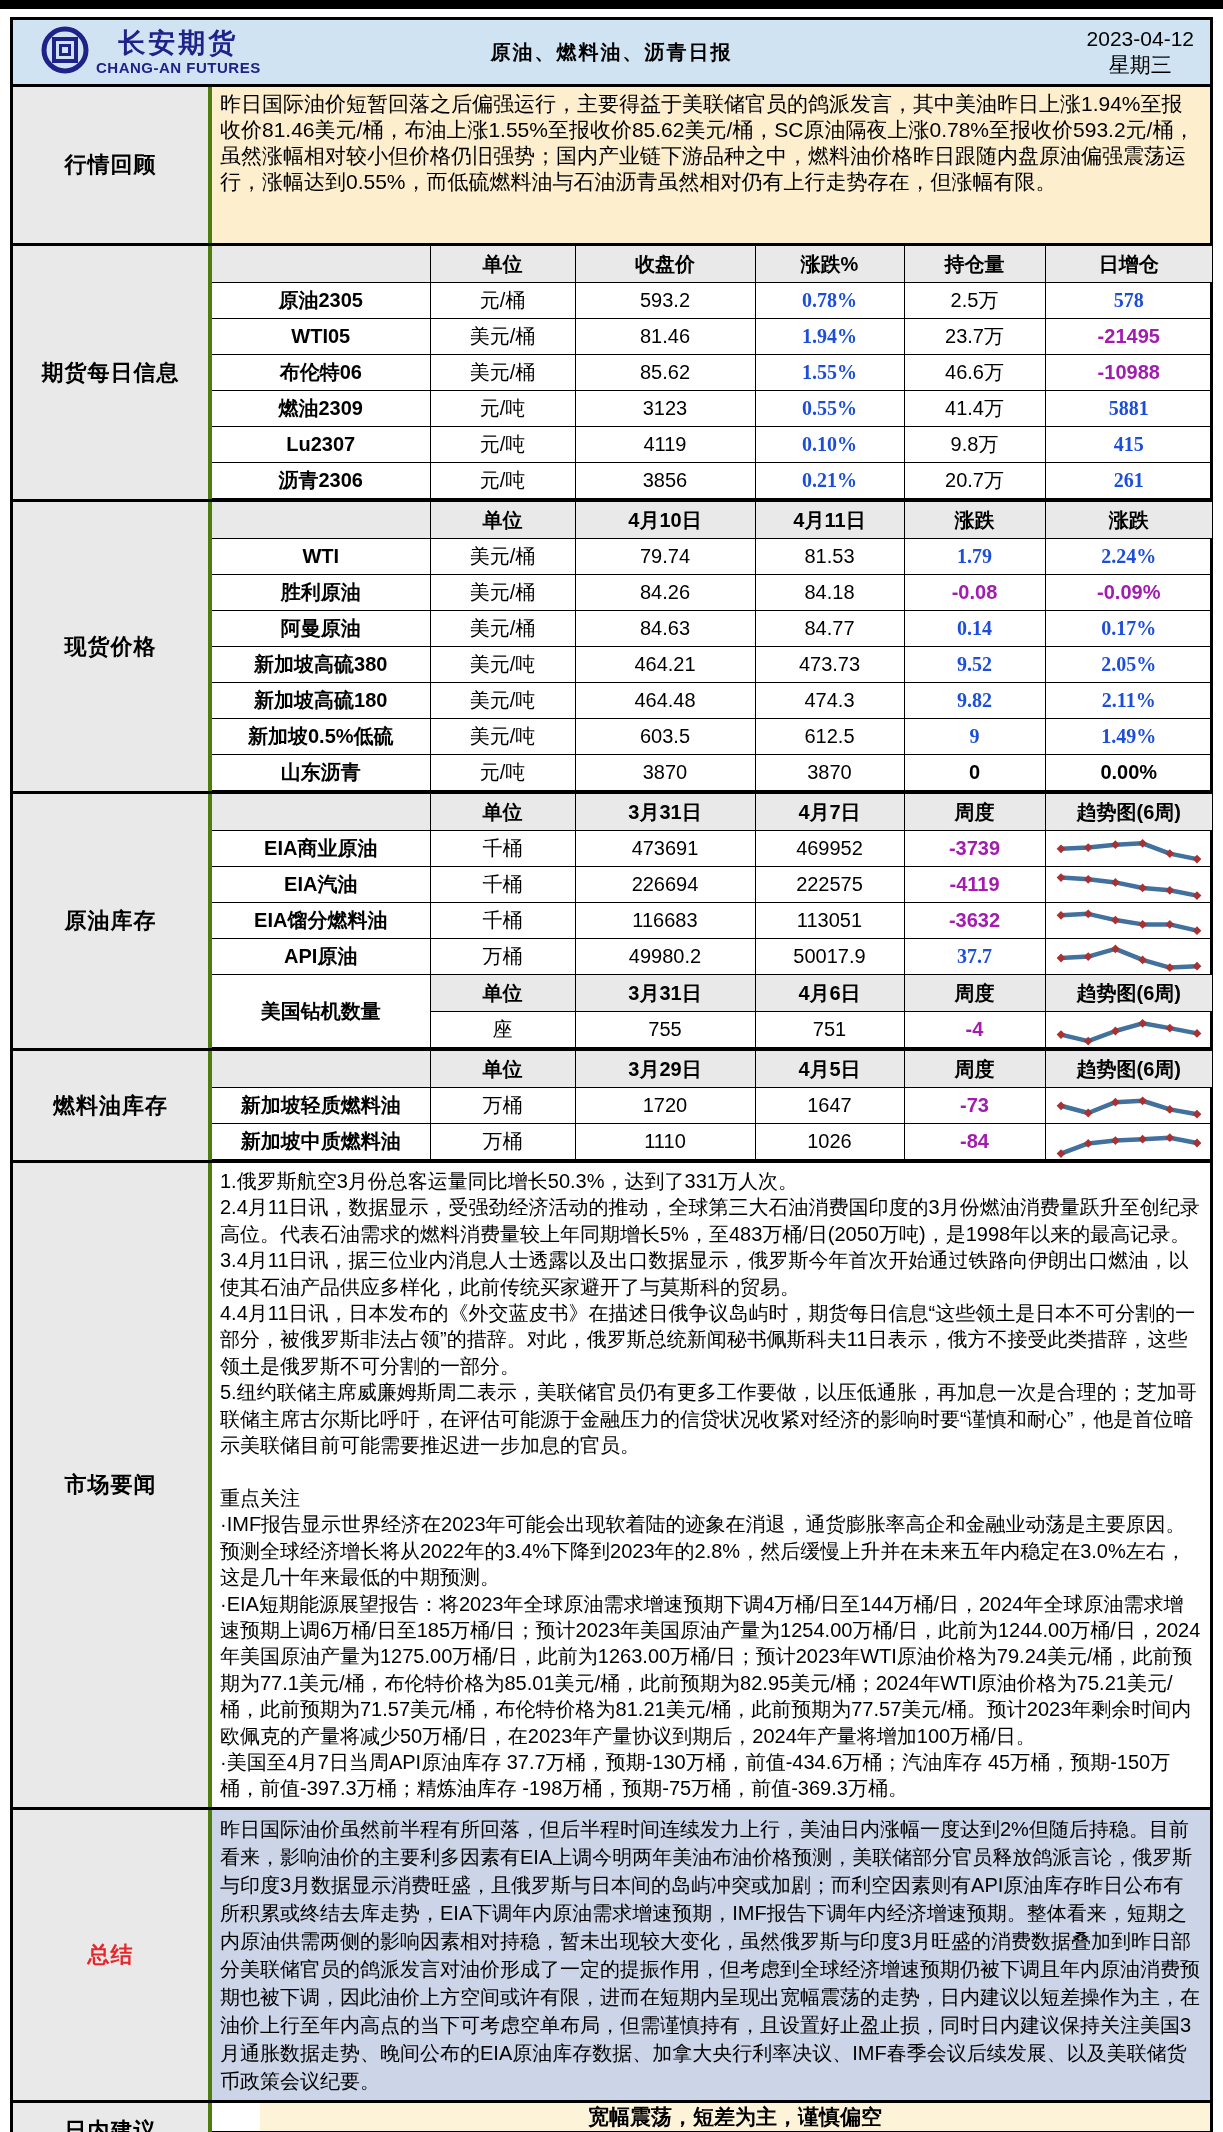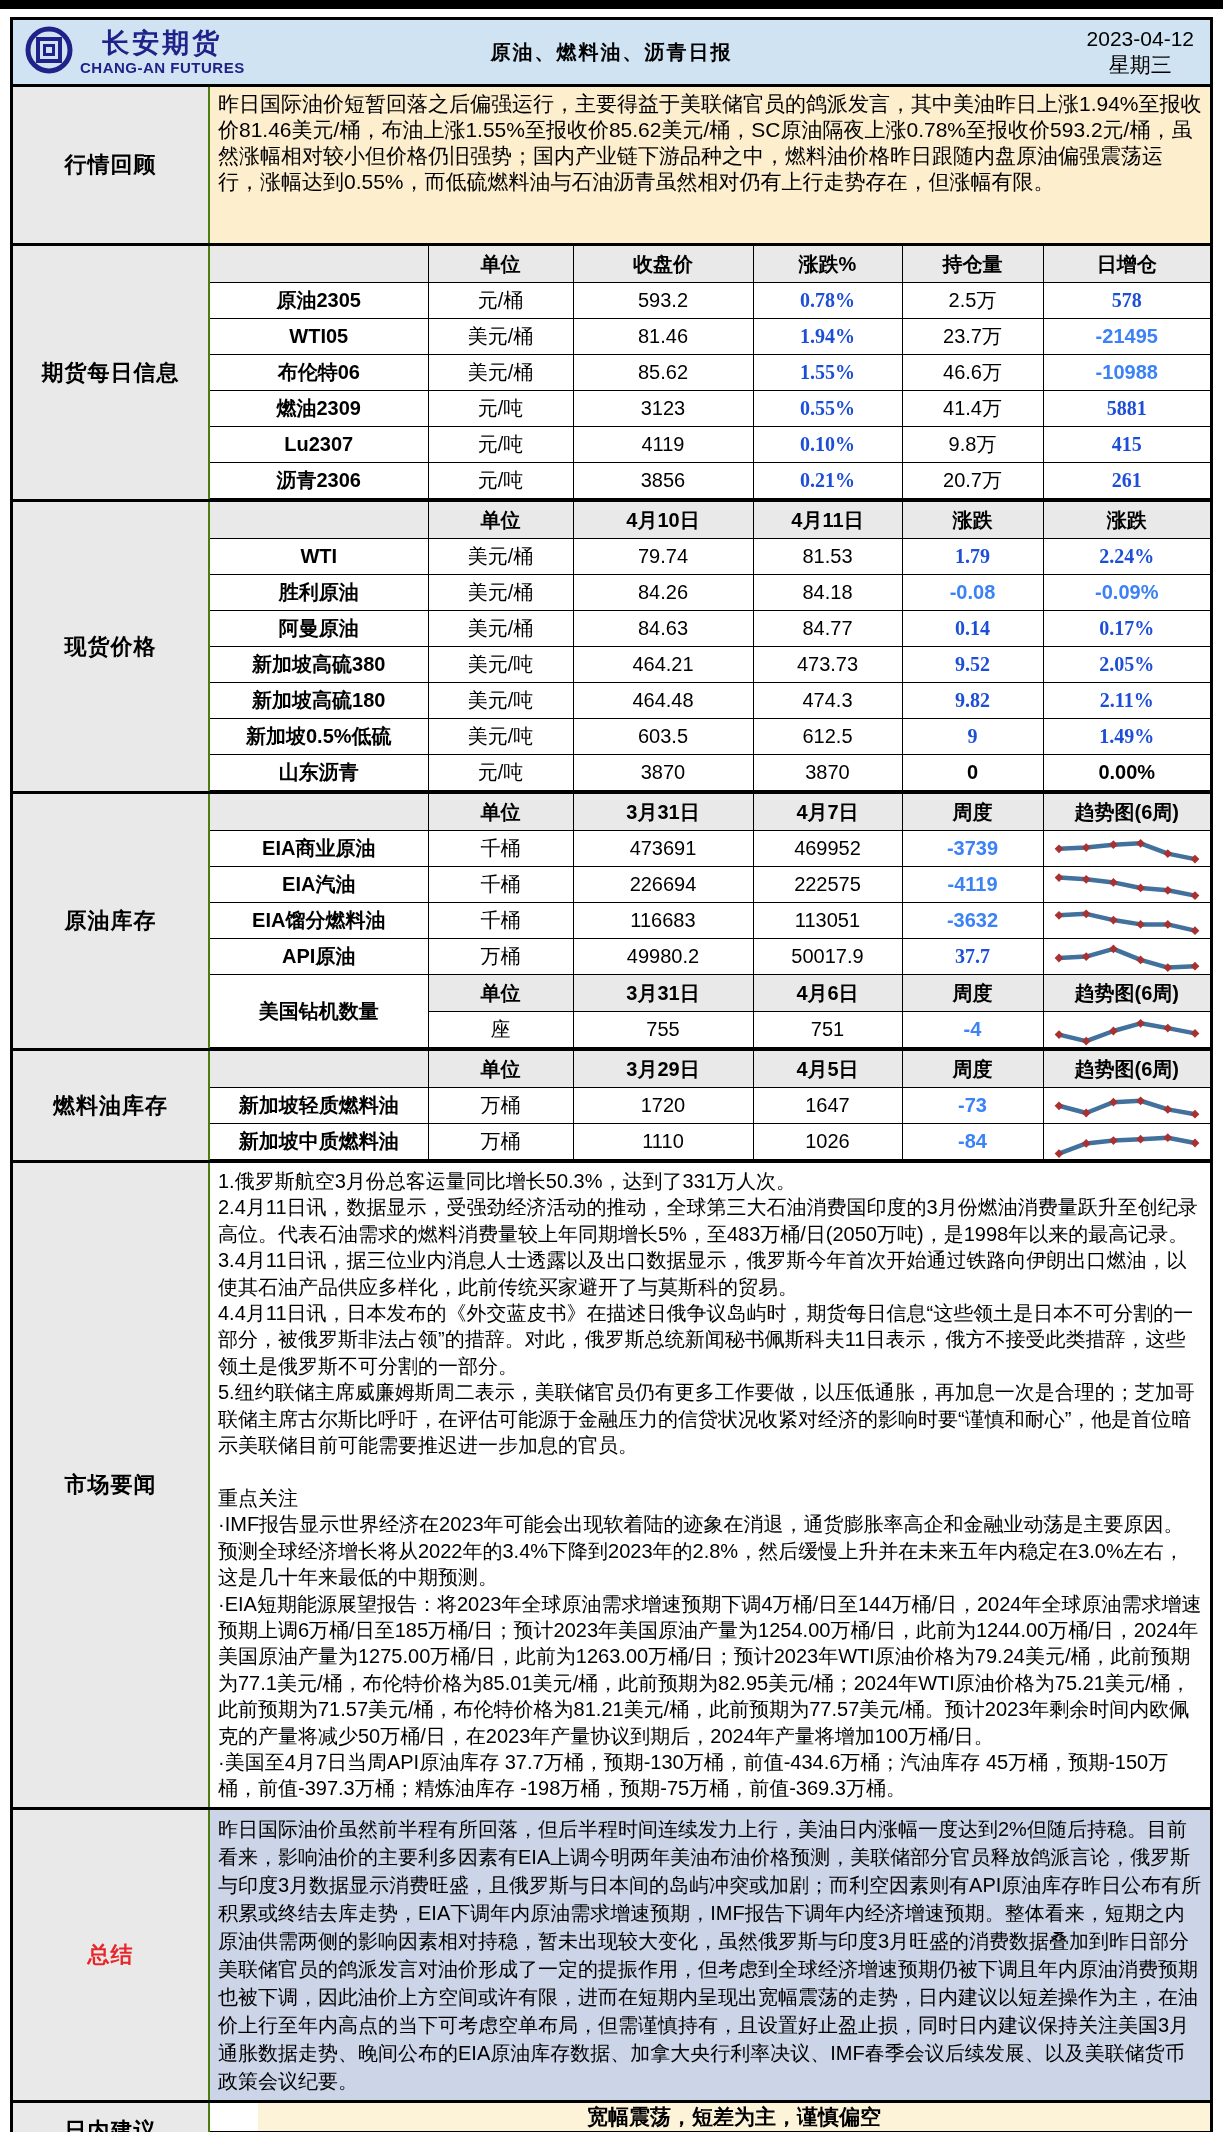--- a/index.html
+++ b/index.html
@@ -2,42 +2,42 @@
 <html><head>
 <meta charset="utf-8">
 <style>
   html,body{margin:0;padding:0;background:#fff;}
   body{width:1223px;font-family:"Liberation Sans","DejaVu Sans",sans-serif;color:#000;}
   .topbar{height:9px;background:#000;}
   .report{margin:8px 10px 0 10px;border:3px solid #000;}
   .section{display:flex;border-top:3px solid #000;}
   .section.first{border-top:none;}
   .label-col{width:195px;min-width:195px;background:#e9e9e9;display:flex;align-items:center;justify-content:center;
-    font-weight:bold;font-size:22px;border-right:2px solid #4d7c0f;text-align:center;letter-spacing:1px;}
+    font-weight:bold;font-size:22px;border-right:4px solid #4d7c0f;text-align:center;letter-spacing:1px;}
   .label-red{color:#e8262a;}
   .content-col{flex:1;min-width:0;}
   
-  .hdr{display:flex;align-items:center;background:#cfe3f2;height:64px;position:relative;}
+  .hdr{display:flex;align-items:center;background:#cfe3f2;height:64px;position:relative;padding-left:16px;}
   .logo{display:flex;align-items:center;gap:7px;padding-left:12px;z-index:2;}
   .logo-cn{font-size:27px;font-weight:bold;color:#1f2288;letter-spacing:3px;line-height:1;}
   .logo-en{font-size:15px;font-weight:bold;color:#1f2288;letter-spacing:.5px;line-height:1;margin-top:3px;}
   .page-title{position:absolute;left:0;right:0;text-align:center;font-size:20px;font-weight:bold;letter-spacing:2px;z-index:1;}
   .hdr-date{margin-left:auto;padding-right:16px;text-align:center;font-size:21px;line-height:1.25;z-index:2;}
   
   .review{background:#fdeecd;min-height:148px;padding:4px 8px;font-size:21px;line-height:26px;}
   .news{background:#fff;min-height:564px;padding:5px 8px;font-size:20px;line-height:26.4px;border-radius:28px;}
   .news-p{margin:0;}
   .summary{background:#ccd4e8;min-height:216px;padding:5px 8px;font-size:20px;line-height:28px;}
   
   table{border-collapse:collapse;table-layout:fixed;width:100%;}
   td{border:1px solid #000;text-align:center;font-size:20px;height:35px;padding:0 3px;overflow:hidden;white-space:nowrap;}
   tr:first-child td{border-top:none;} td:first-child{border-left:none;} td:last-child{border-right:none;}
   .hd{background:#e9e9e9;font-weight:bold;height:36px;}
   .bold{font-weight:bold;}
-  .red{color:#1d4ed8;font-family:Liberation Serif, serif;} .green{color:#3b82f6;}
+  .red{color:#1d4ed8;font-family:Liberation Serif, serif;} .green{color:#a21caf;}
   td svg{display:block;margin:0 auto;}
   
   .advice-row1{background:#fdf3d9;height:28px;display:flex;align-items:center;justify-content:center;
     font-weight:bold;font-size:21px;margin-left:48px;}
   .advice-row2{background:#fdf3d9;height:28px;display:flex;align-items:center;justify-content:flex-end;
     padding-right:18px;font-weight:bold;font-size:21px;border-top:1px solid #000;}
 </style>
 </head>
 <body>
 

